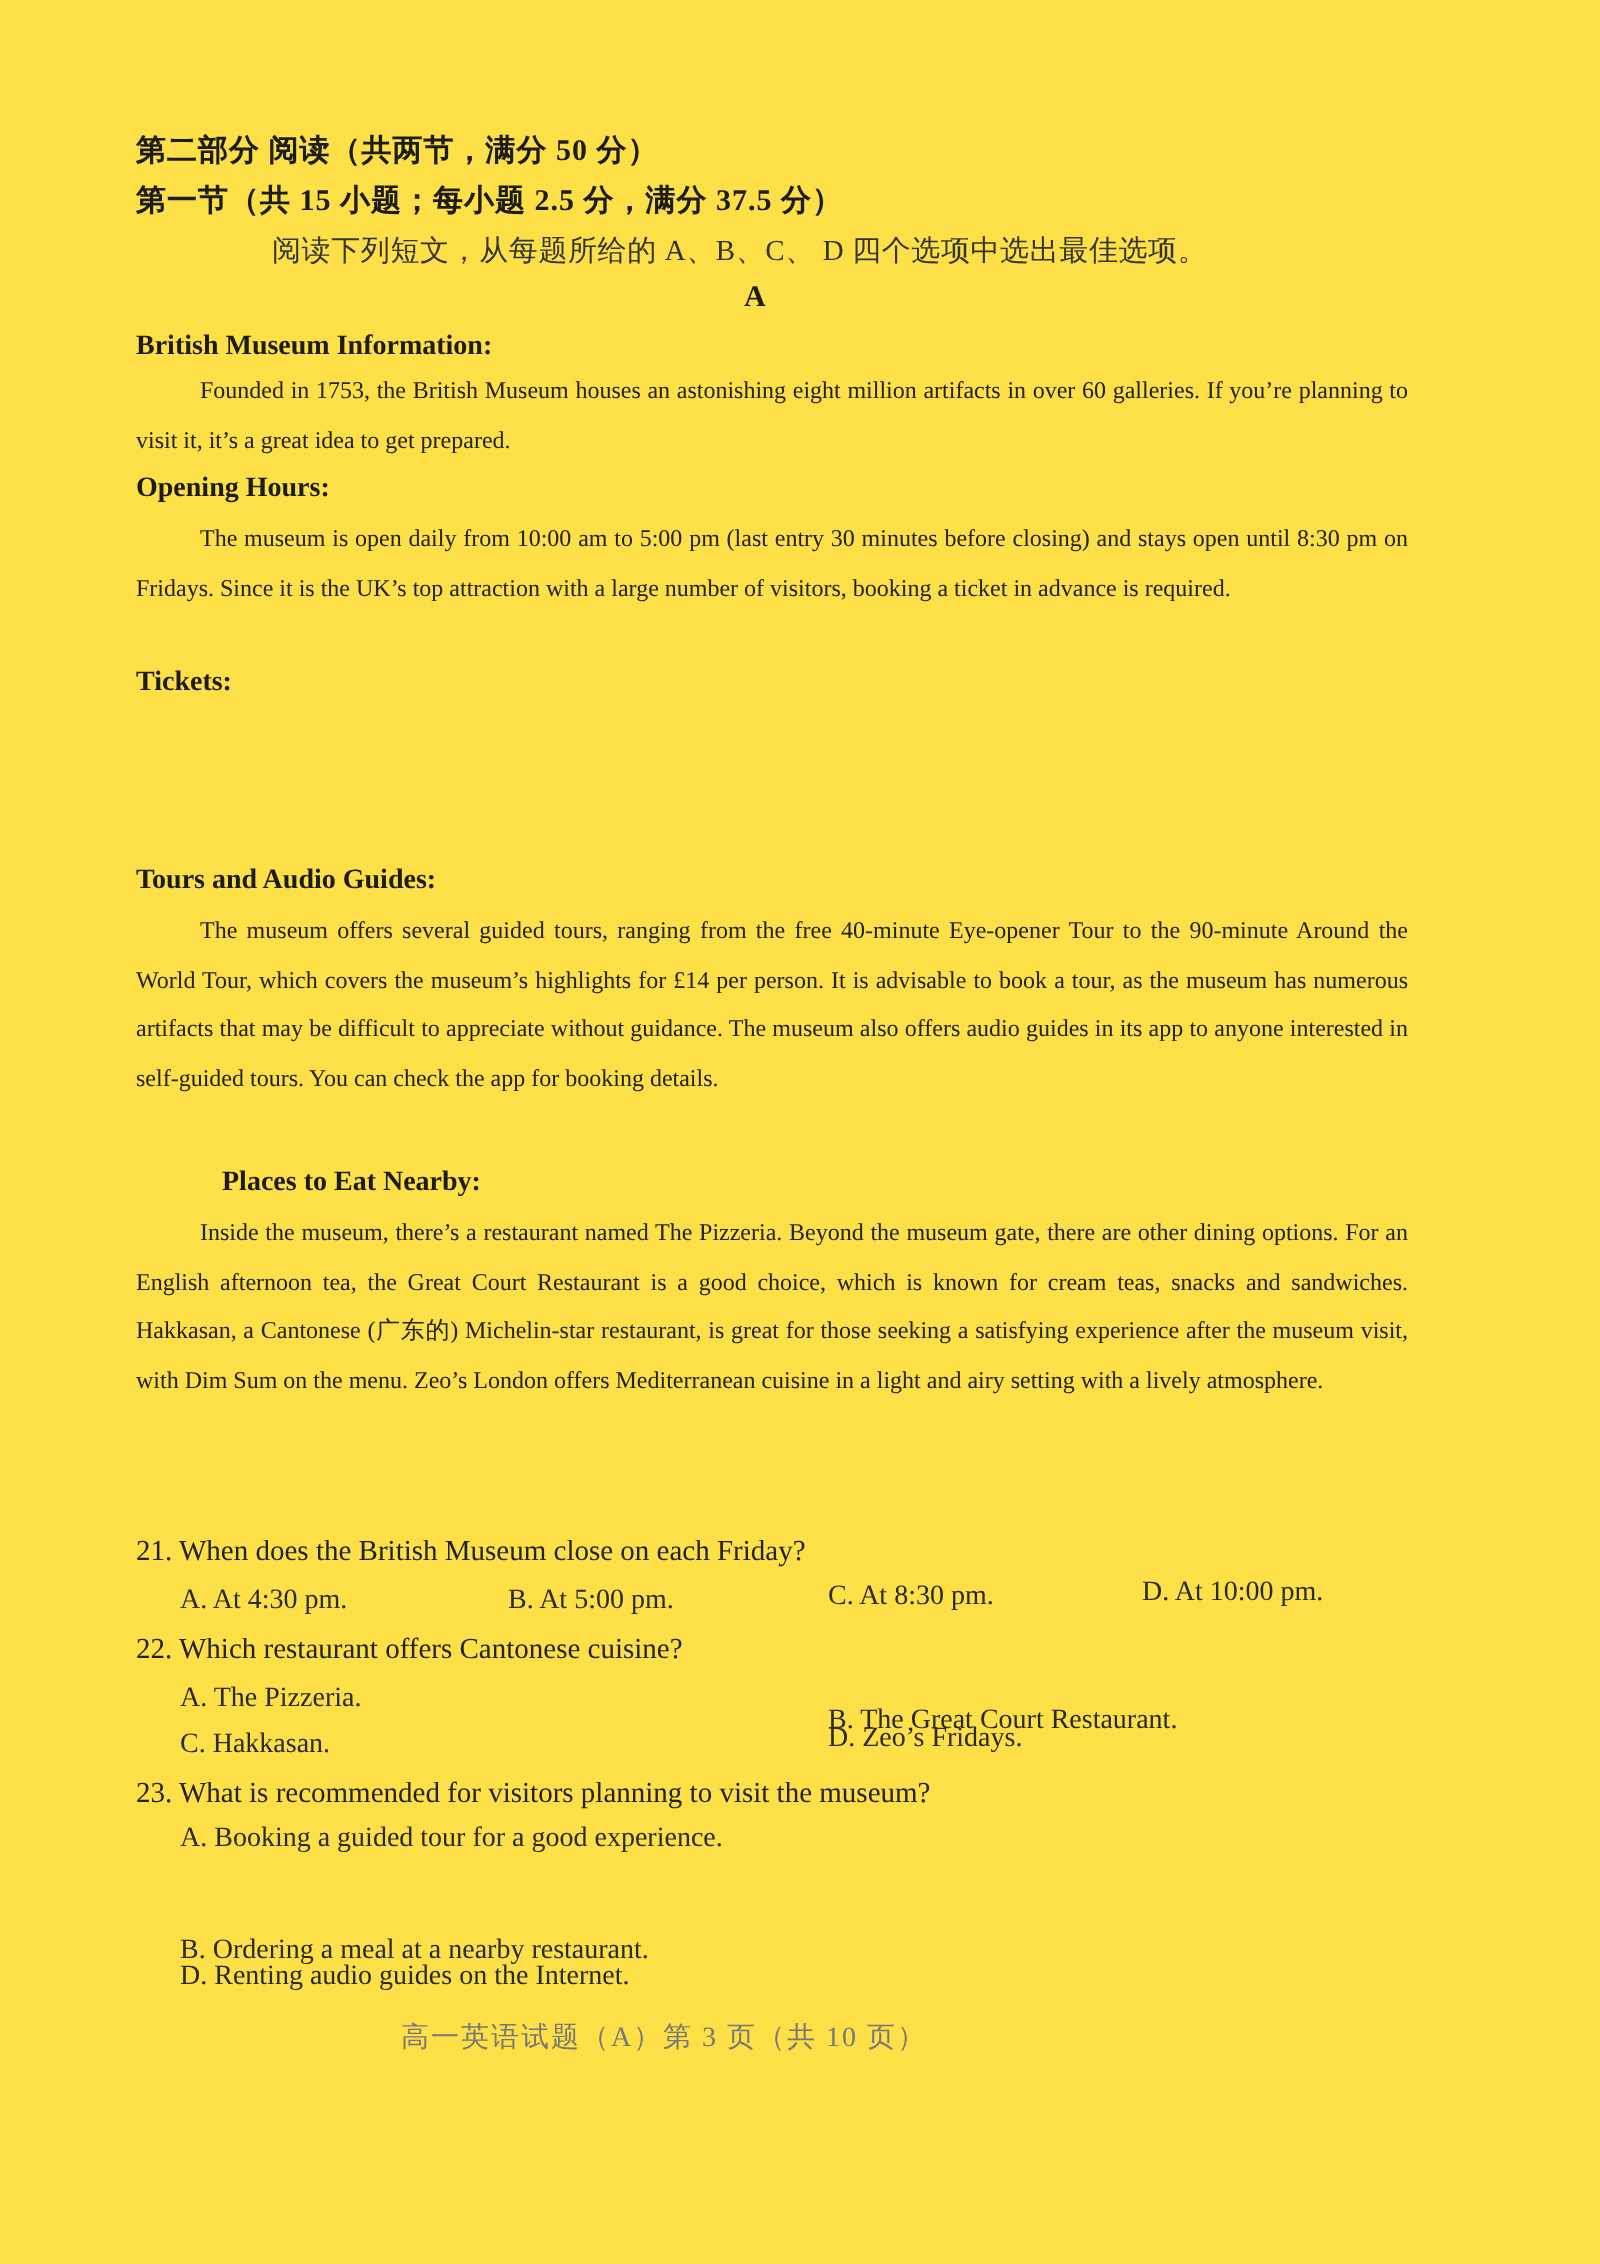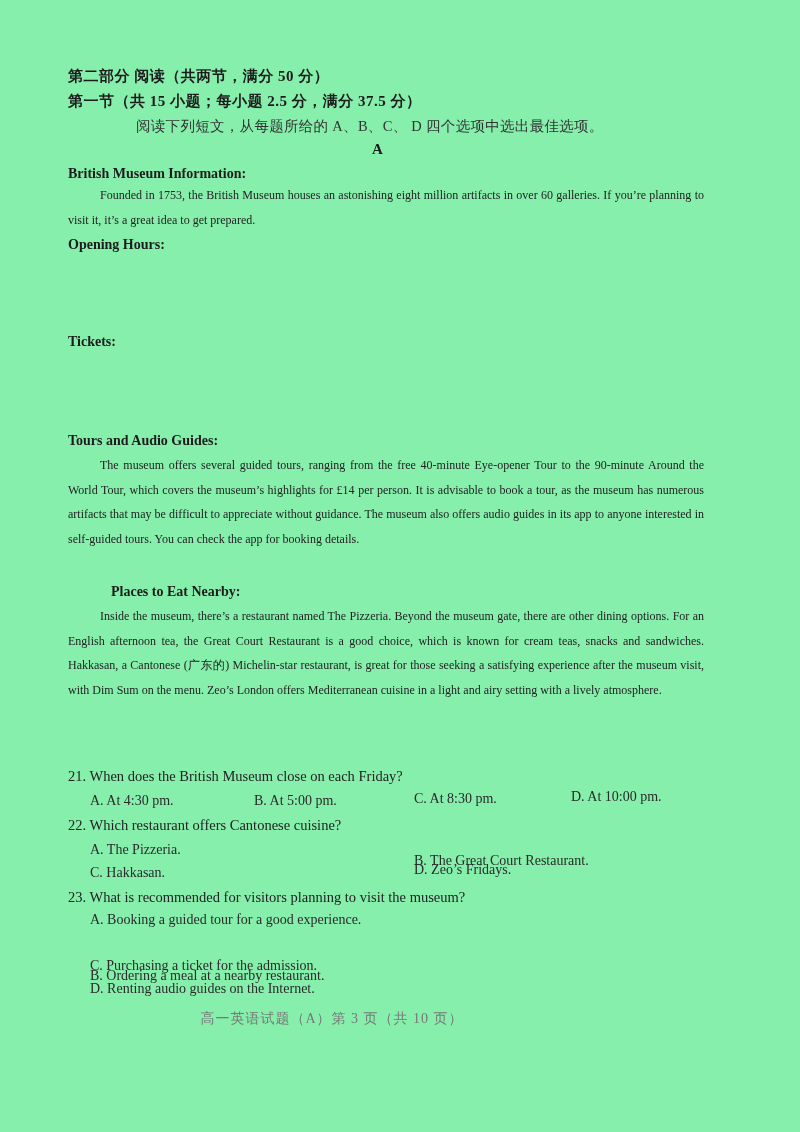--- a/index.html
+++ b/index.html
@@ -12,21 +12,21 @@
       height: 1132px;
       position: relative;
       overflow: hidden;
       font-family: "Liberation Serif", "DejaVu Serif", serif;
       color: #1c1c1c;
     }
     .page {
       position: absolute;
       left: 0; top: 0;
       width: 800px; height: 1132px;
-      background: #86efac;
+      background: #fde047;
     }
     .line {
       position: absolute;
       white-space: nowrap;
       font-size: 14.5px;
       line-height: 20px;
     }
     .cn-head {
       font-weight: bold;
       font-size: 15px;
@@ -87,20 +87,21 @@
 
   <div class="line cn-head" style="left:68px; top:66px;">第二部分 阅读（共两节，满分 50 分）</div>
   <div class="line cn-head" style="left:68px; top:91px;">第一节（共 15 小题；每小题 2.5 分，满分 37.5 分）</div>
   <div class="line cn-instr" style="left:100px; top:116px;">阅读下列短文，从每题所给的 A、B、C、 D 四个选项中选出最佳选项。</div>
   <div class="line passage-label" style="left:372px; top:139px;">A</div>
 
   <div class="line heading" style="left:68px; top:164px;">British Museum Information:</div>
   <div class="para" style="top:183px;">Founded in 1753, the British Museum houses an astonishing eight million artifacts in over 60 galleries. If you’re planning to visit it, it’s a great idea to get prepared.</div>
 
   <div class="line heading" style="left:68px; top:235px;">Opening Hours:</div>
+  <div class="para" style="top:257px;">The museum is open daily from 10:00 am to 5:00 pm (last entry 30 minutes before closing) and stays open until 8:30 pm on Fridays. Since it is the UK’s top attraction with a large number of visitors, booking a ticket in advance is required.</div>
 
   <div class="line heading" style="left:68px; top:332px;">Tickets:</div>
 
   <div class="line heading" style="left:68px; top:431px;">Tours and Audio Guides:</div>
   <div class="para" style="top:453px;">The museum offers several guided tours, ranging from the free 40-minute Eye-opener Tour to the 90-minute Around the World Tour, which covers the museum’s highlights for £14 per person. It is advisable to book a tour, as the museum has numerous artifacts that may be difficult to appreciate without guidance. The museum also offers audio guides in its app to anyone interested in self-guided tours. You can check the app for booking details.</div>
 
   <div class="line heading" style="left:68px; top:582px;margin-left:43px;">Places to Eat Nearby:</div>
   <div class="para" style="top:604px;">Inside the museum, there’s a restaurant named The Pizzeria. Beyond the museum gate, there are other dining options. For an English afternoon tea, the Great Court Restaurant is a good choice, which is known for cream teas, snacks and sandwiches. Hakkasan, a Cantonese (广东的) Michelin-star restaurant, is great for those seeking a satisfying experience after the museum visit, with Dim Sum on the menu. Zeo’s London offers Mediterranean cuisine in a light and airy setting with a lively atmosphere.</div>
 
   <div class="q" style="left:68px; top:766px;">
@@ -120,17 +121,16 @@
   <div class="opt" style="left:414px; top:837px;margin-top:14px;">B. The Great Court Restaurant.</div>
   <div class="opt" style="left:90px; top:863px;">C. Hakkasan.</div>
   <div class="opt" style="left:414px; top:860px;">D. Zeo’s Fridays.</div>
 
   <div class="q" style="left:68px; top:887px;">
     <span>23.</span>
     <span>What is recommended for visitors planning to visit the museum?</span>
   </div>
   <div class="opt" style="left:90px; top:910px;">A. Booking a guided tour for a good experience.</div>
   <div class="opt" style="left:90px; top:966px;">B. Ordering a meal at a nearby restaurant.</div>
-  <div class="opt" style="left:90px; top:956px;">C. Purchasing a ticket for the admission.</div>
   <div class="opt" style="left:90px; top:979px;">D. Renting audio guides on the Internet.</div>
 
   <div class="footer">高一英语试题（A）第 3 页（共 10 页）</div>
 </div>
 
 </body></html>

